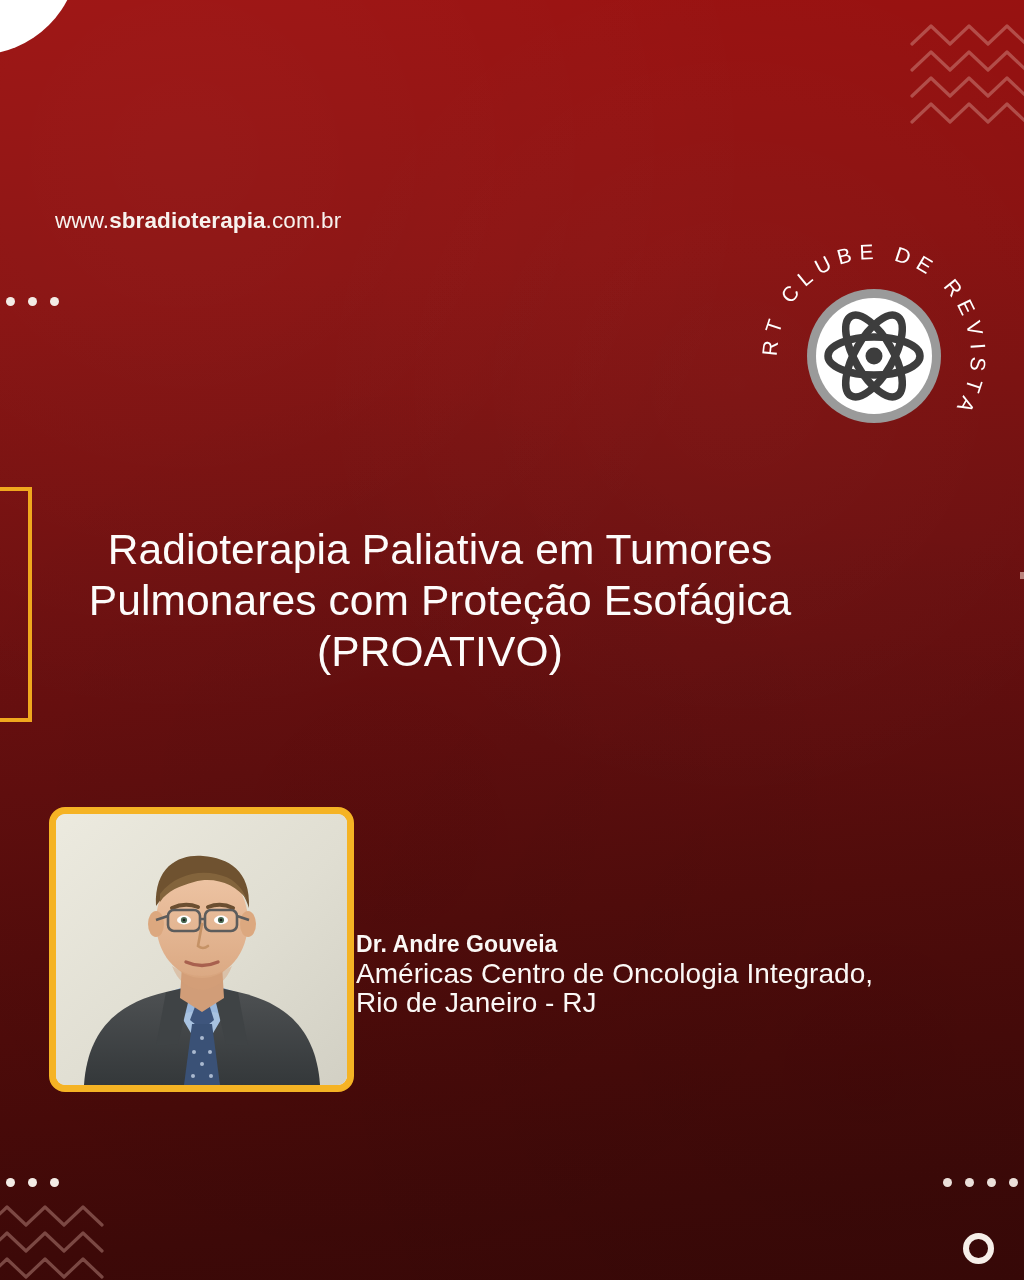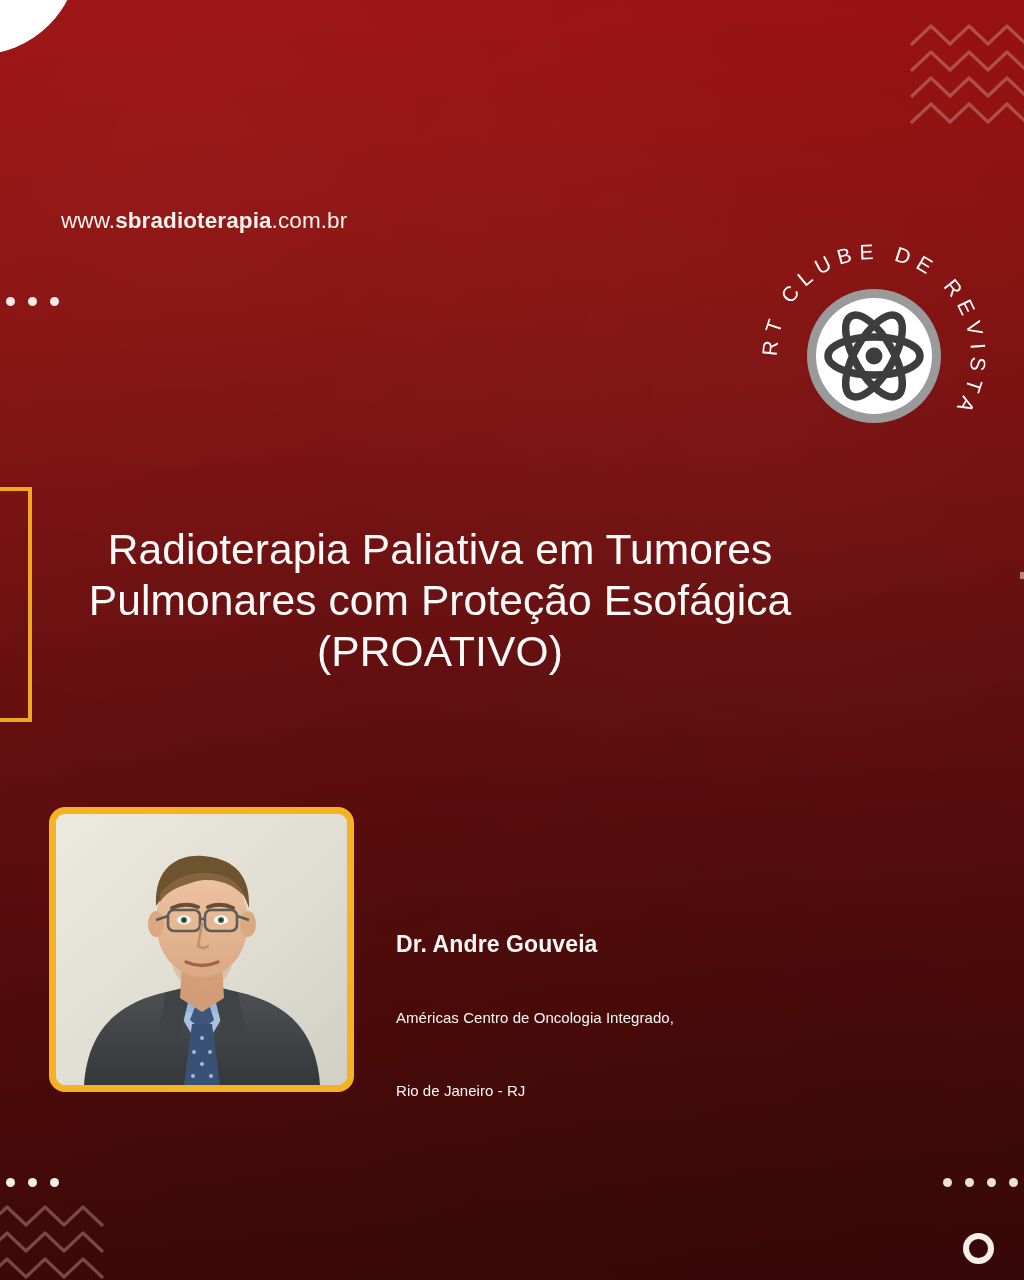--- a/index.html
+++ b/index.html
@@ -70,21 +70,20 @@
   }
 
   
   .url{
     position:absolute;
     left:55px; top:208px;
     font-size:22.5px;
     color:#f7f2ee;
     letter-spacing:.1px;
     white-space:nowrap;
-    margin-left:6px;
   }
   .url b{ font-weight:700; }
 
   
   .badge{
     position:absolute;
     left:748px; top:230px;
     width:252px; height:252px;
   }
   .badge svg{ width:100%; height:100%; display:block; }
@@ -122,29 +121,29 @@
   }
   .photo{
     position:absolute; inset:0;
     border-radius:9px;
     overflow:hidden;
   }
   .photo svg{ width:100%; height:100%; display:block; }
 
   .speaker{
     position:absolute;
-    left:396px; top:929px;
+    left:356px; top:929px;
     width:600px;
     color:#fbf8f6;
   }
   .speaker .name{
     font-size:23px; font-weight:700; line-height:30px; letter-spacing:.1px;
   }
   .speaker .affil{
-    font-size:15px; font-weight:400; line-height:29px; letter-spacing:.05px;margin-top:44px;
+    font-size:28px; font-weight:400; line-height:29px; letter-spacing:.05px;
   }
 
   
   .edge-mark{
     position:absolute;
     right:0; top:572px;
     width:4px; height:7px;
     background:rgba(255,225,215,.55);
   }
 </style>

